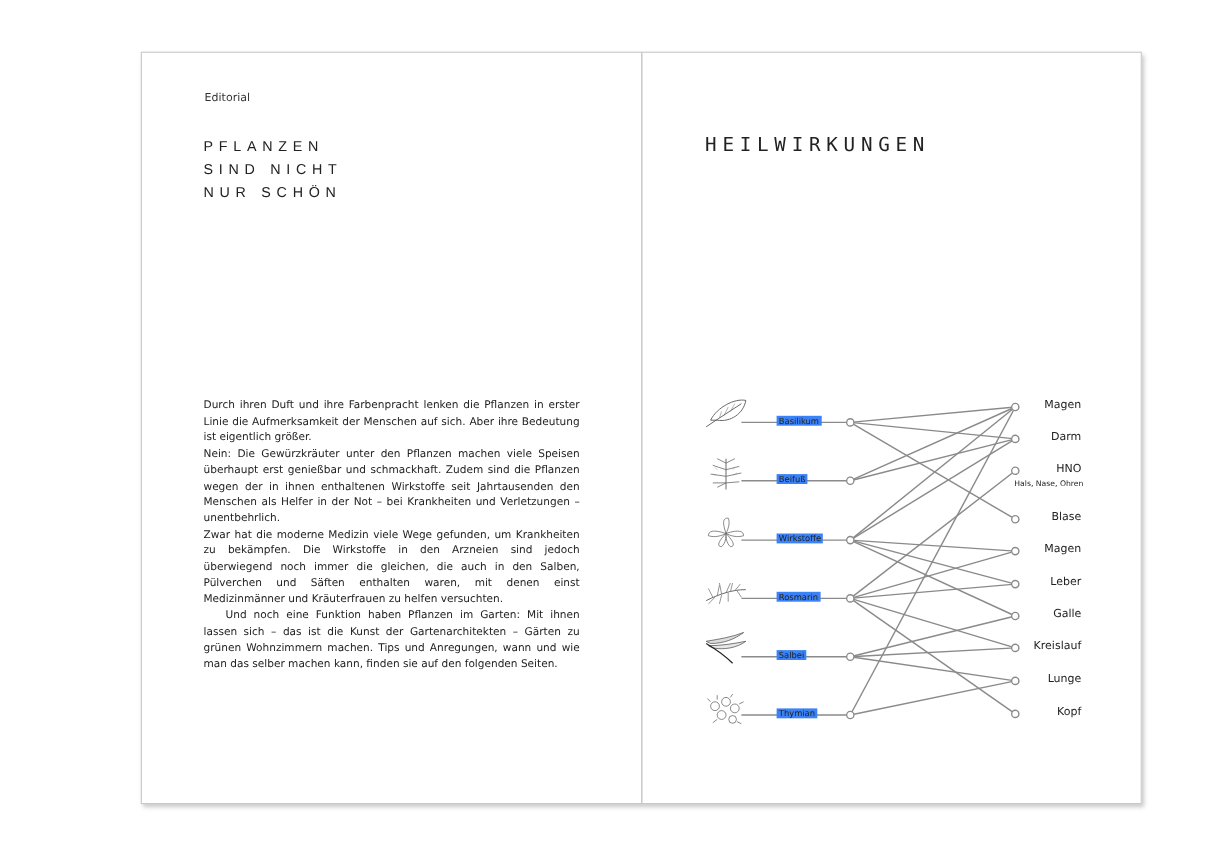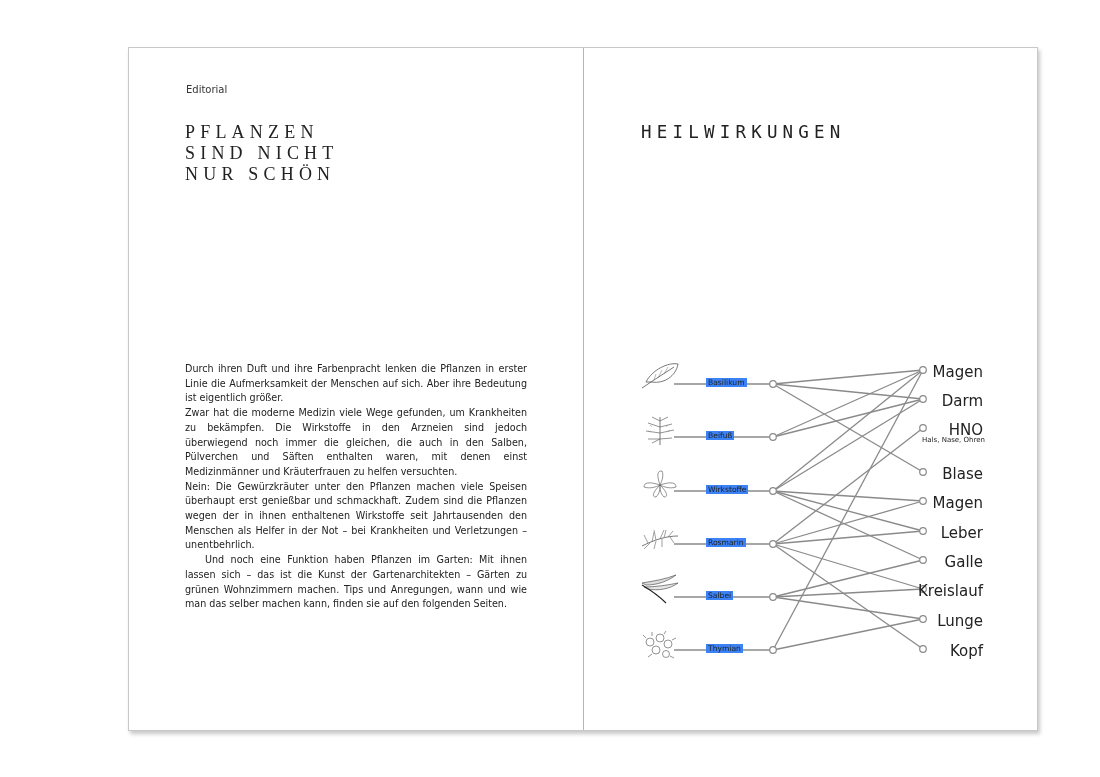--- a/index.html
+++ b/index.html
@@ -6,50 +6,50 @@
   body { width:1100px; height:777px; background:#ffffff; position:relative; overflow:hidden;
          font-family:"DejaVu Sans", sans-serif; color:#1a1a1a; }
   .spread { position:absolute; left:95px; top:47px; width:908px; height:682px;
             border:1px solid #c8c8c8; background:#fff;
             box-shadow: 2px 3px 4px rgba(0,0,0,0.22); margin-left: 33px; }
   .gutter { position:absolute; left:454px; top:0; width:1px; height:100%; background:#b5b5b5; }
   .page { position:absolute; top:0; height:100%; width:454px; }
   .page.left { left:0; }
   .page.right { left:455px; }
   .section-label { position:absolute; left:57px; top:36px; font-size:10px; color:#333; }
-  .headline { position:absolute; left:56px; top:74px; font-family:Liberation Serif, serif;
-              font-size:18px; letter-spacing:5.2px; line-height:21px; color:#222; margin:0; font-weight:normal; }
+  .headline { position:absolute; left:56px; top:74px; font-family:Liberation Sans, sans-serif;
+              font-size:13px; letter-spacing:5.2px; line-height:21px; color:#222; margin:0; font-weight:normal; }
   .headline span { display:block; }
   .right-title { position:absolute; left:57px; top:74px; font-family:"DejaVu Sans Mono", monospace;
                  font-size:17.5px; letter-spacing:5.2px; color:#222; margin:0; font-weight:normal; }
   .body-text { position:absolute; left:56px; top:314px; width:342px; font-size:9.6px; line-height:14.7px;
                color:#222; text-align:justify; }
   .body-text p { margin:0; }
   .body-text p.indent { text-indent:20px; }
   .diagram { position:absolute; left:0; top:0; width:454px; height:682px; }
   .diagram svg { position:absolute; left:0; top:0; }
   .plant-label { position:absolute; font-size:7.6px; background:#3b82f6; padding:0 2px; color:#222; white-space:nowrap; }
-  .organ-label { position:absolute; font-size:15px; color:#222; text-align:center; white-space:nowrap; }
+  .organ-label { position:absolute; font-size:10px; color:#222; text-align:center; white-space:nowrap; }
   .organ-sub { position:absolute; font-size:7px; color:#222; white-space:nowrap; }
 </style>
 </head>
 <body>
 
 <div class="spread">
   <div class="page left">
     <div class="section-label">Editorial</div>
     <h1 class="headline">
       <span>PFLANZEN</span>
       <span>SIND NICHT</span>
       <span>NUR SCHÖN</span>
     </h1>
     <div class="body-text">
       <p>Durch ihren Duft und ihre Farbenpracht lenken die Pflanzen in erster Linie die Aufmerksamkeit der Menschen auf sich. Aber ihre Bedeutung ist eigentlich größer.</p>
+      <p>Nein: Die Gewürzkräuter unter den Pflanzen machen viele Speisen überhaupt erst genießbar und schmackhaft. Zudem sind die Pflanzen wegen der in ihnen enthaltenen Wirkstoffe seit Jahrtausenden den Menschen als Helfer in der Not – bei Krankheiten und Verletzungen – unentbehrlich.</p>
       <p>Zwar hat die moderne Medizin viele Wege gefunden, um Krankheiten zu bekämpfen. Die Wirkstoffe in den Arzneien sind jedoch überwiegend noch immer die gleichen, die auch in den Salben, Pülverchen und Säften enthalten waren, mit denen einst Medizinmänner und Kräuterfrauen zu helfen versuchten.</p>
-      <p>Nein: Die Gewürzkräuter unter den Pflanzen machen viele Speisen überhaupt erst genießbar und schmackhaft. Zudem sind die Pflanzen wegen der in ihnen enthaltenen Wirkstoffe seit Jahrtausenden den Menschen als Helfer in der Not – bei Krankheiten und Verletzungen – unentbehrlich.</p>
       <p class="indent">Und noch eine Funktion haben Pflanzen im Garten: Mit ihnen lassen sich – das ist die Kunst der Gartenarchitekten – Gärten zu grünen Wohnzimmern machen. Tips und Anregungen, wann und wie man das selber machen kann, finden sie auf den folgenden Seiten.</p>
     </div>
   </div>
 
   <div class="gutter"></div>
 
   <div class="page right">
     <h2 class="right-title">HEILWIRKUNGEN</h2>
     <div class="diagram" id="diagram">
         <svg width="454" height="682">

